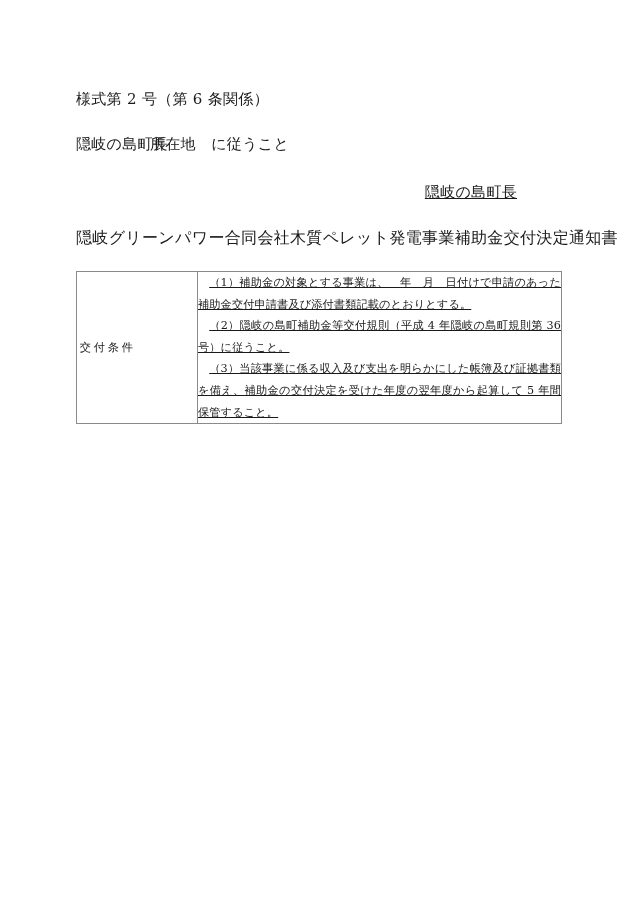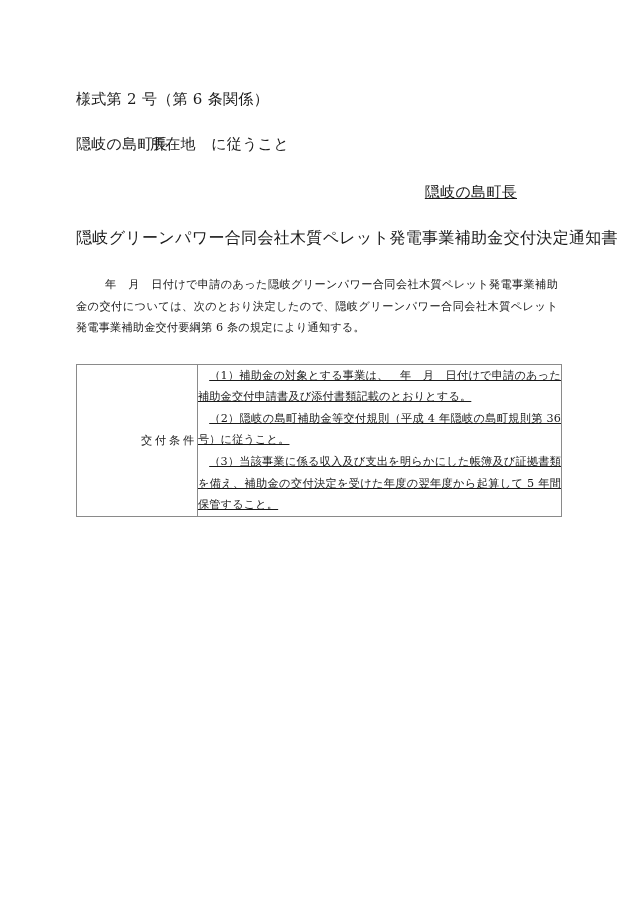--- a/index.html
+++ b/index.html
@@ -114,21 +114,21 @@
     line-height: 25px;
     letter-spacing: 0.25em;
     text-indent: 0.25em;
   }
   .hdr-unit {
     height: 25px;
     line-height: 25px;
     text-align: center;
   }
   .cond-label {
-    text-align: right;
+    text-align: left;
     vertical-align: middle;
     letter-spacing: 0.25em;
     text-indent: 0.25em;
   }
   .cond-body {
     padding: 6px 9px 22px 9px;
     vertical-align: top;
     text-decoration: underline;
   }
   .cond-item {
@@ -151,21 +151,20 @@
     <div class="addressee">
       <div class="ln"><span class="indent-label">隠岐の島町長</span><span>所在地</span>　<span>に従うこと</span></div>
 
 
     </div>
 
     <div class="ln row-right issuer">隠岐の島町長</div>
 
     <div class="title">隠岐グリーンパワー合同会社木質ペレット発電事業補助金交付決定通知書</div>
 
-    <div class="body-par">年　月　日付けで申請のあった隠岐グリーンパワー合同会社木質ペレット発電事業補助金の交付については、次のとおり決定したので、隠岐グリーンパワー合同会社木質ペレット発電事業補助金交付要綱第 6 条の規定により通知する。</div>
 
     <div class="tbl-wrap">
       <table class="grant">
         <tbody>
           <tr>
             <td class="c-label cond-label">交付条件</td>
             <td class="cond-body">
               <div class="cond-item">（1）補助金の対象とする事業は、　年　月　日付けで申請のあった補助金交付申請書及び添付書類記載のとおりとする。</div>
               <div class="cond-item">（2）隠岐の島町補助金等交付規則（平成 4 年隠岐の島町規則第 36 号）に従うこと。</div>
               <div class="cond-item">（3）当該事業に係る収入及び支出を明らかにした帳簿及び証拠書類を備え、補助金の交付決定を受けた年度の翌年度から起算して 5 年間保管すること。</div>

